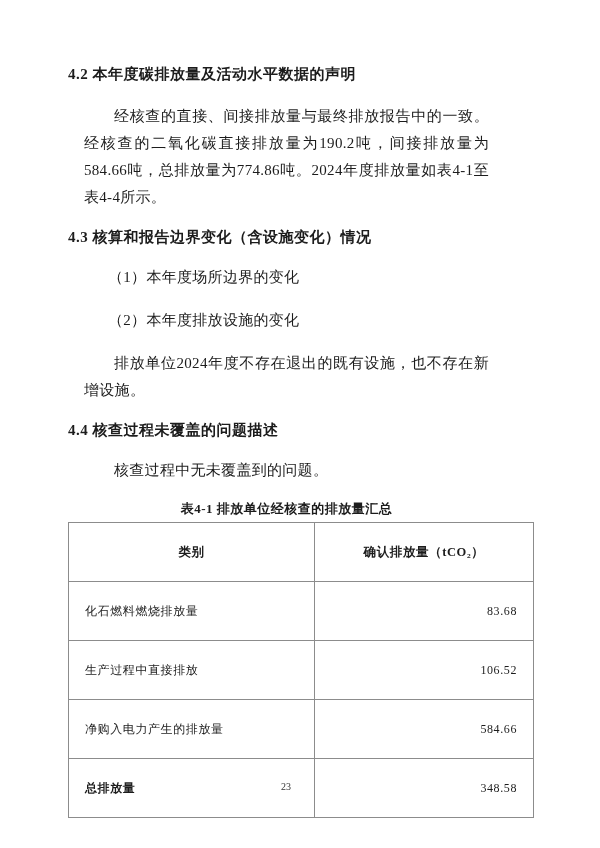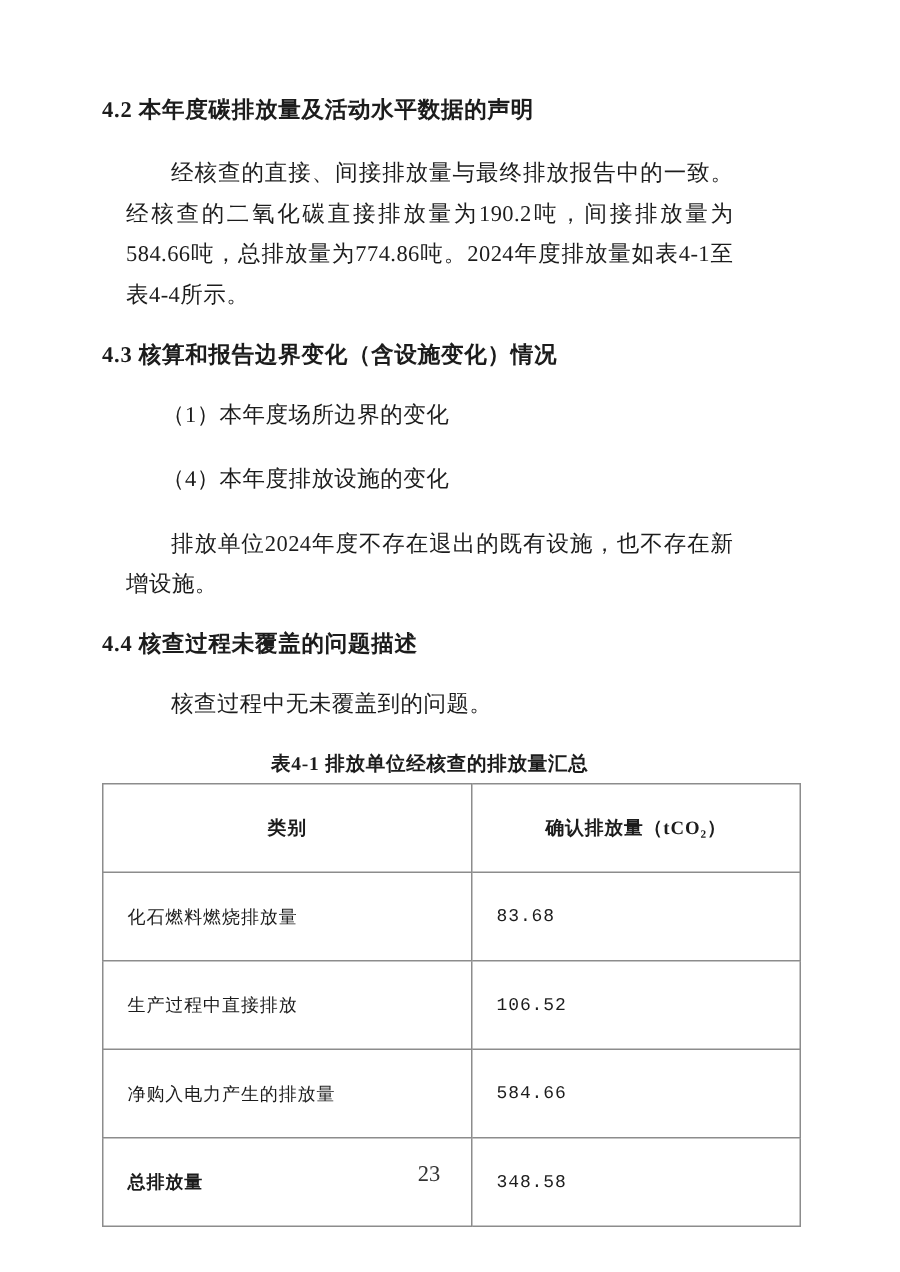--- a/index.html
+++ b/index.html
@@ -65,49 +65,49 @@
     vertical-align: middle;
     font-weight: normal;
     margin-top: 38px;
   }
   table.emissions th {
     font-weight: bold;
     text-align: center;
     font-size: 12.5px;
   }
   td.cat { text-align: left; padding-left: 10px; }
-  td.val { text-align: left; font-family: Liberation Mono, monospace; }
+  td.val { text-align: right; font-family: Liberation Serif, serif; }
   tr.total td.cat { font-weight: bold; }
 
   .page-number {
     position: absolute;
     bottom: 56px;
     left: 0;
     right: 0;
     text-align: center;
-    font-size: 15px;
+    font-size: 10px;
     color: #333333;
   }
 </style>
 </head>
 <body>
 
 <div class="page">
   <div class="content">
 
     <h2 class="sec-heading" id="h42">4.2 本年度碳排放量及活动水平数据的声明</h2>
 
     <p class="para">经核查的直接、间接排放量与最终排放报告中的一致。经核查的二氧化碳直接排放量为190.2吨，间接排放量为584.66吨，总排放量为774.86吨。2024年度排放量如表4-1至表4-4所示。</p>
 
     <h2 class="sec-heading" id="h43">4.3 核算和报告边界变化（含设施变化）情况</h2>
 
     <p class="para list-item">（1）本年度场所边界的变化</p>
 
 
-    <p class="para list-item">（4）本年度排放设施的变化</p>
+    <p class="para list-item">（2）本年度排放设施的变化</p>
 
     <p class="para">排放单位2024年度不存在退出的既有设施，也不存在新增设施。</p>
 
     <h2 class="sec-heading" id="h44">4.4 核查过程未覆盖的问题描述</h2>
 
     <p class="para">核查过程中无未覆盖到的问题。</p>
 
     <p class="table-title">表4-1 排放单位经核查的排放量汇总</p>
 
     <table class="emissions">

